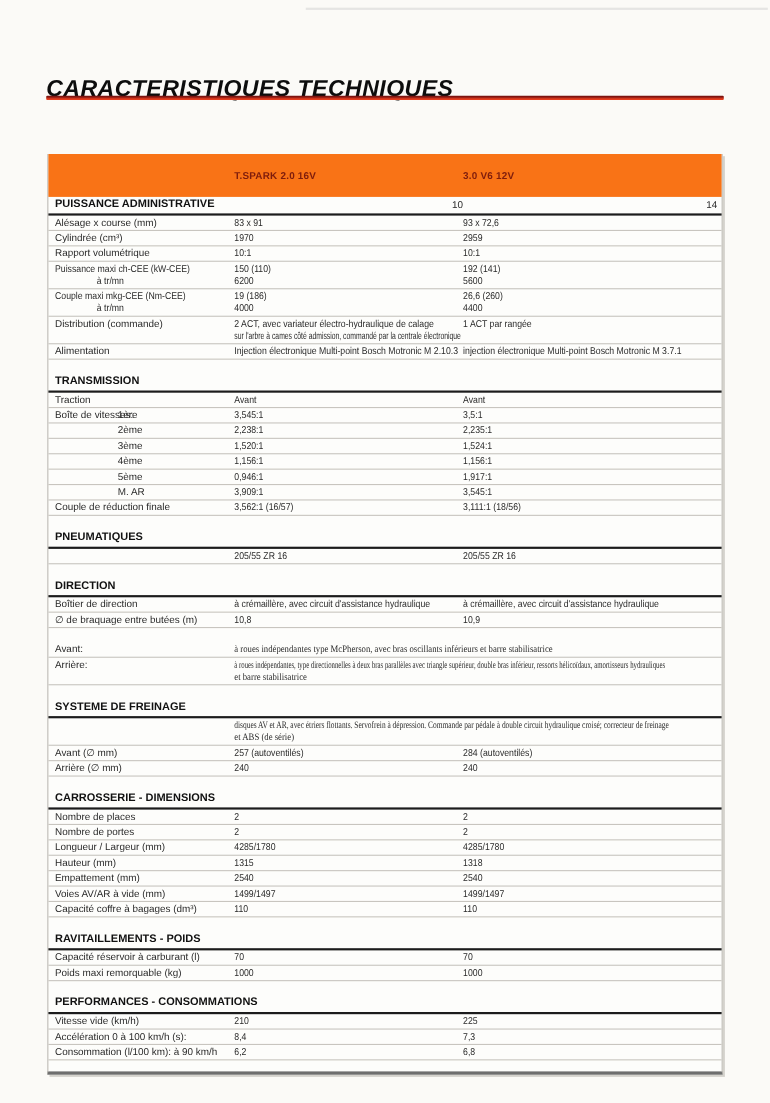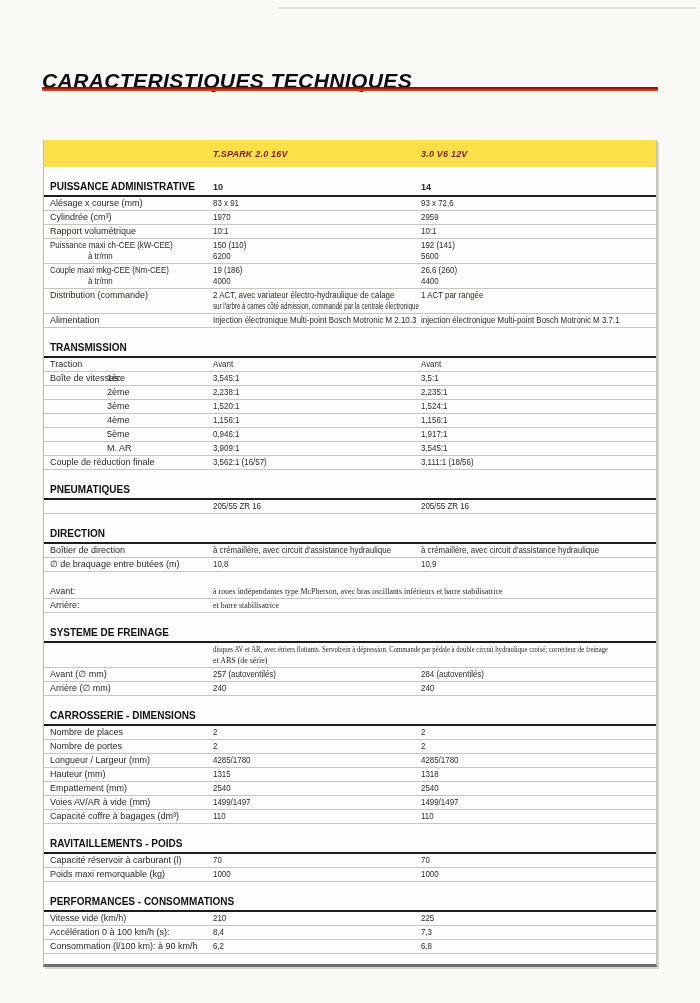--- a/index.html
+++ b/index.html
@@ -23,37 +23,36 @@
   .spec-table{
     position:absolute;left:43px;top:140px;width:614px;
     background:#fdfdfb;
     border-left:1px solid #bdbab4;border-right:1px solid #bdbab4;
     border-bottom:3px solid #6e6e6e;
     box-shadow:2px 2px 0 #d4d2cc;
     padding-bottom:10px;
     box-sizing:border-box;
   }
   .thead{
-    height:27px;display:grid;grid-template-columns:163px 208px 1fr;align-items:center;
-    background:#fde047;
+    height:39px;display:grid;grid-template-columns:163px 208px 1fr;align-items:center;
+    background:#f97316;
     font-weight:bold;font-size:9px;color:#7e1d0d;letter-spacing:.2px;
     padding:0 4px 0 6px;
-    font-style:italic;
   }
   .thead .col{white-space:nowrap;}
   .section{margin-top:13px;}
-  .section:first-child{margin-top:13px;}
+  .section:first-child{margin-top:0;}
   .sec-head{
     display:grid;grid-template-columns:163px 208px 1fr;
     font-weight:bold;font-size:10px;color:#111;
     border-bottom:2px solid #1c1c1c;
     padding:1px 4px 2px 6px;line-height:12px;
   }
   .sec-head .sec-title{white-space:nowrap;}
-  .sec-head .hv{font-weight:bold;font-size:9px;color:#2a2a2a;}
+  .sec-head .hv{font-weight:normal;font-size:9px;color:#2a2a2a;text-align:right;}
   .row{
     display:grid;grid-template-columns:163px 208px 1fr;
     border-bottom:1px solid #c8c5bf;
     padding:1px 4px 1px 6px;
     font-size:9px;line-height:11px;min-height:11px;
   }
   .cell{position:relative;}
   .cell.full{grid-column:2/4;font-family:Liberation Serif, serif;}
   .tx{display:inline-block;white-space:nowrap;transform-origin:0 50%;}
   .lbl2 .tx{margin-left:38px;}
@@ -283,20 +282,21 @@
       <div class="section">
         <div class="row">
           <div class="cell label"><span class="tx">Avant:</span></div>
           <div class="cell full">
             <div><span class="tx fit" style="transform: scaleX(0.88);">à roues indépendantes type McPherson, avec bras oscillants inférieurs et barre stabilisatrice</span></div>
           </div>
         </div>
         <div class="row">
           <div class="cell label"><span class="tx">Arrière:</span></div>
           <div class="cell full">
+            <div><span class="tx fit" style="transform: scaleX(0.684);">à roues indépendantes, type directionnelles à deux bras parallèles avec triangle supérieur, double bras inférieur, ressorts hélicoïdaux, amortisseurs hydrauliques</span></div>
             <div><span class="tx fit" style="transform: scaleX(0.88);">et barre stabilisatrice</span></div>
           </div>
         </div>
       </div>
       <div class="section">
         <div class="sec-head">
           <span class="sec-title">SYSTEME DE FREINAGE</span>
         </div>
         <div class="row">
           <div class="cell label"></div>

